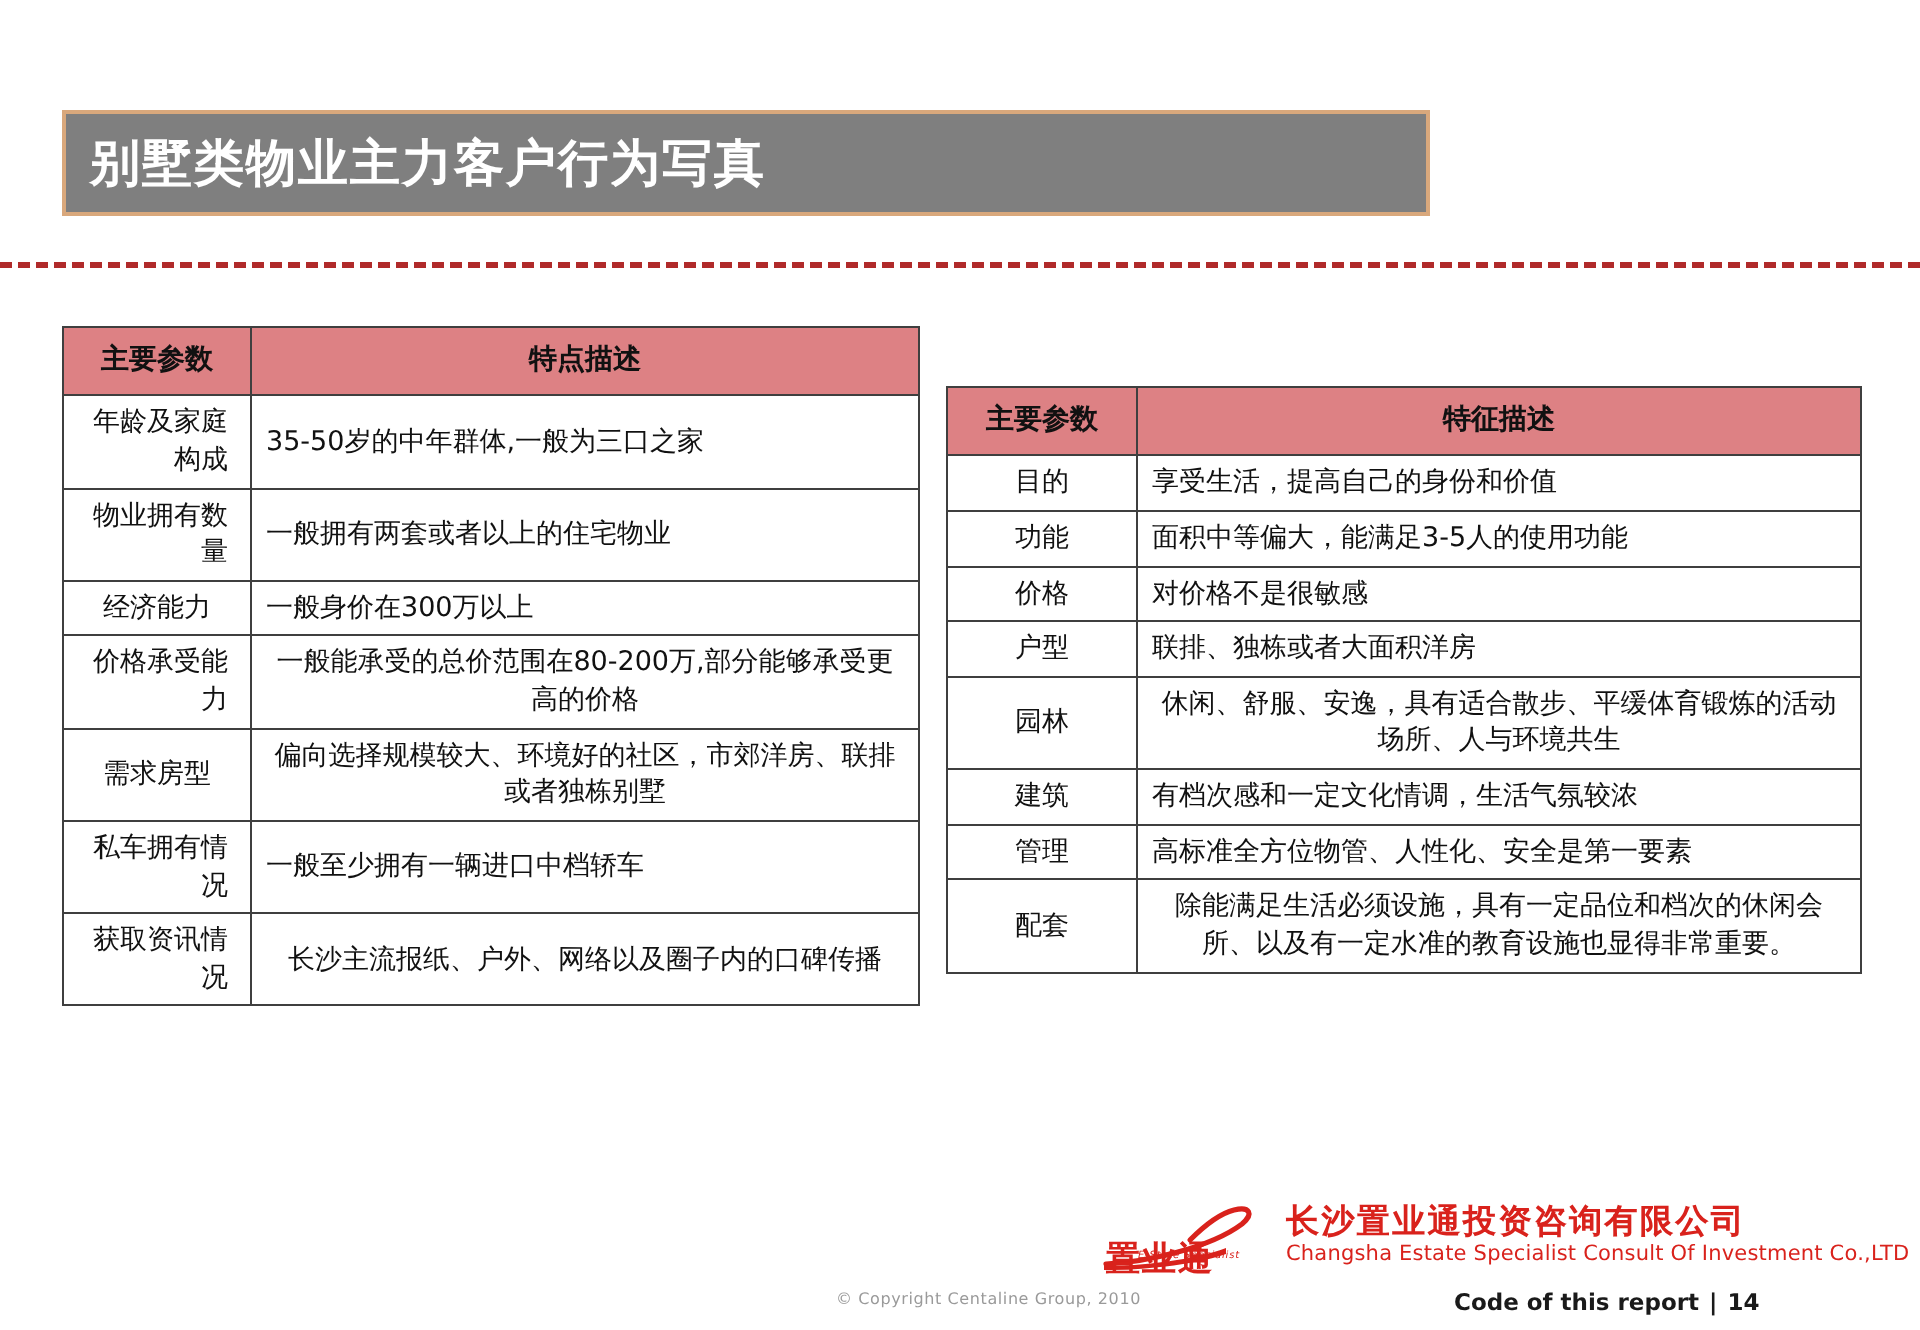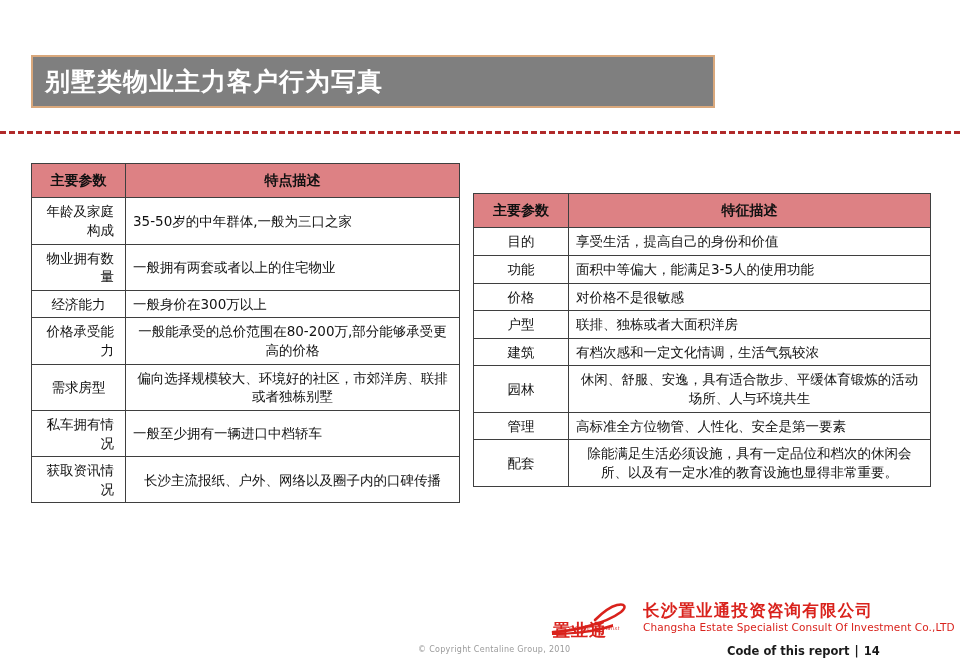--- a/index.html
+++ b/index.html
@@ -251,26 +251,26 @@
       </tr>
       <tr>
         <td class="param single">价格</td>
         <td class="desc">对价格不是很敏感</td>
       </tr>
       <tr>
         <td class="param single">户型</td>
         <td class="desc">联排、独栋或者大面积洋房</td>
       </tr>
       <tr>
+        <td class="param single">园林</td>
+        <td class="desc indent">休闲、舒服、安逸，具有适合散步、平缓体育锻炼的活动场所、人与环境共生</td>
+      </tr>
+      <tr>
         <td class="param single">建筑</td>
         <td class="desc">有档次感和一定文化情调，生活气氛较浓</td>
-      </tr>
-      <tr>
-        <td class="param single">园林</td>
-        <td class="desc indent">休闲、舒服、安逸，具有适合散步、平缓体育锻炼的活动场所、人与环境共生</td>
       </tr>
       <tr>
         <td class="param single">管理</td>
         <td class="desc">高标准全方位物管、人性化、安全是第一要素</td>
       </tr>
       <tr>
         <td class="param single">配套</td>
         <td class="desc indent">除能满足生活必须设施，具有一定品位和档次的休闲会所、以及有一定水准的教育设施也显得非常重要。</td>
       </tr>
     </tbody>

